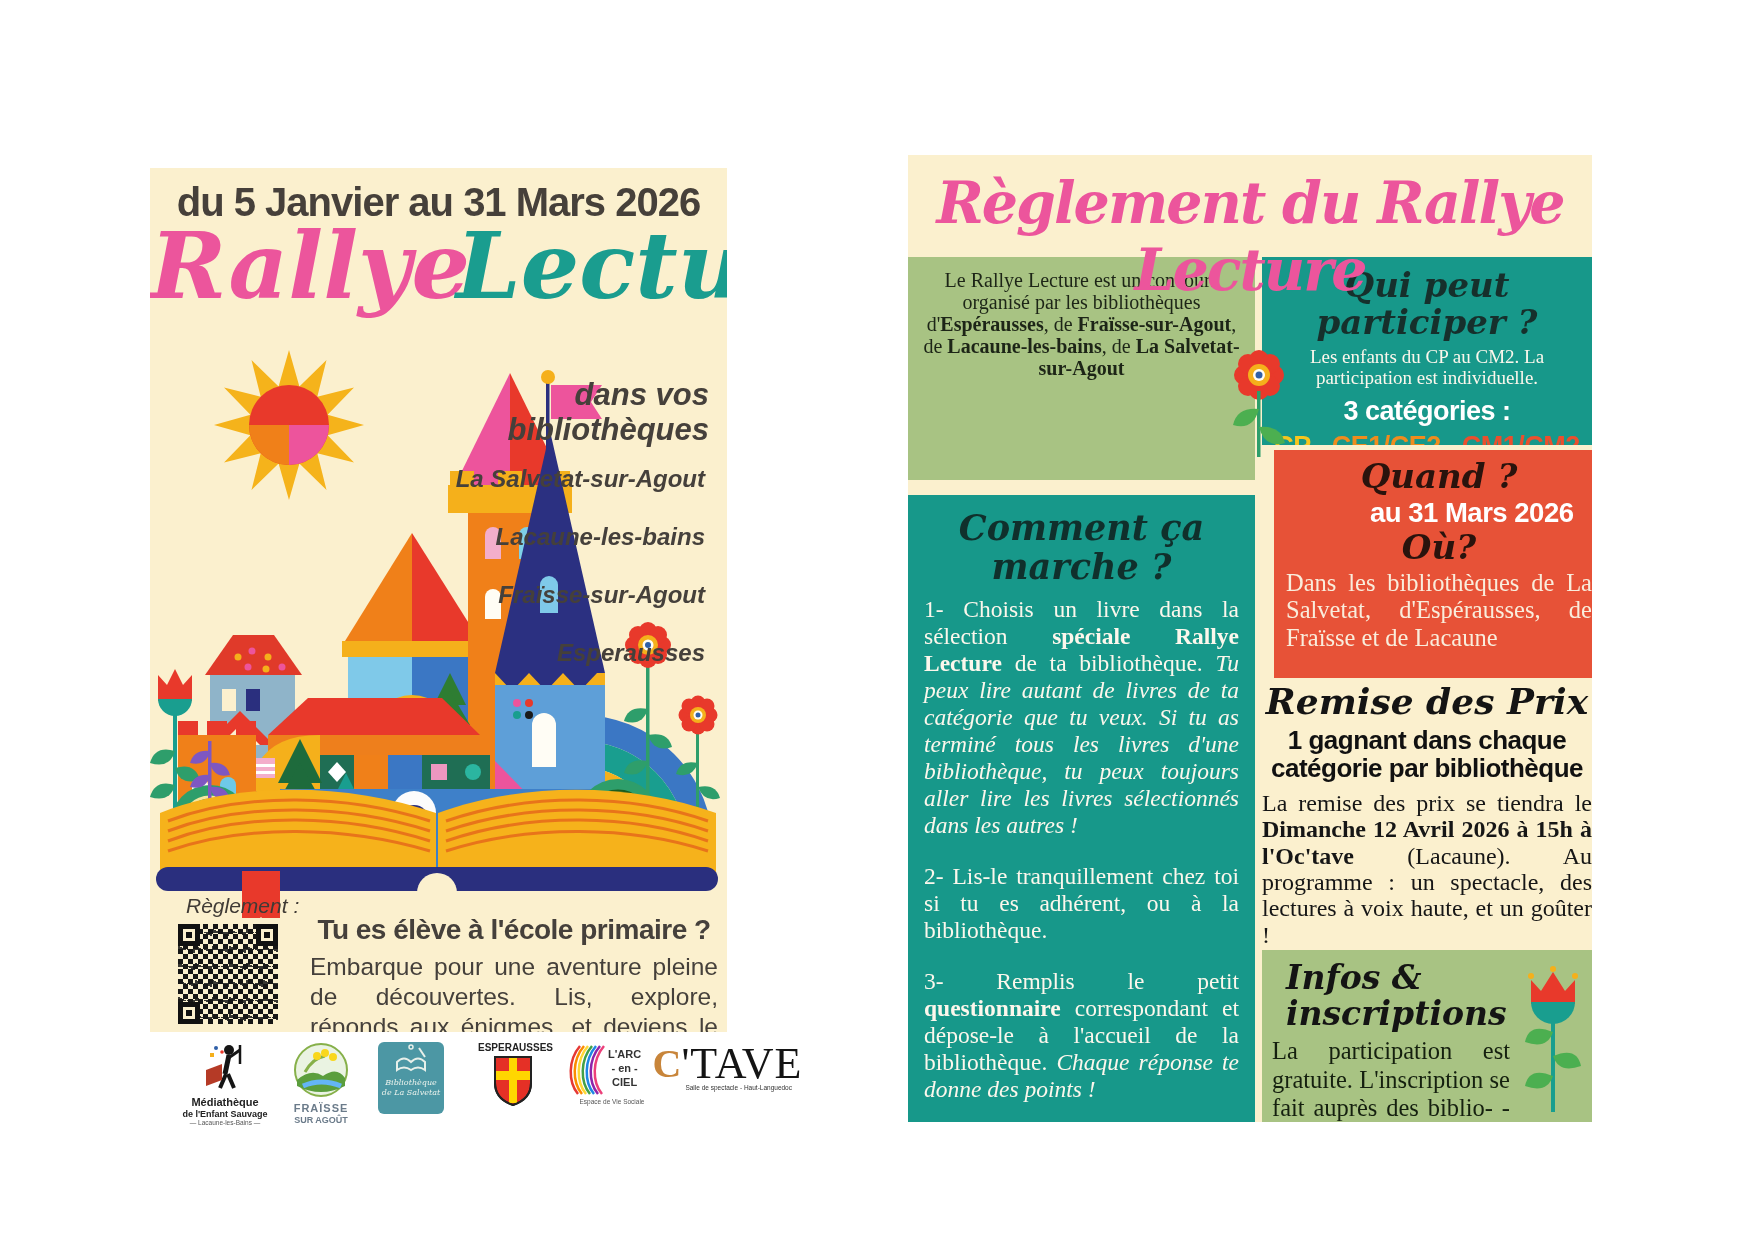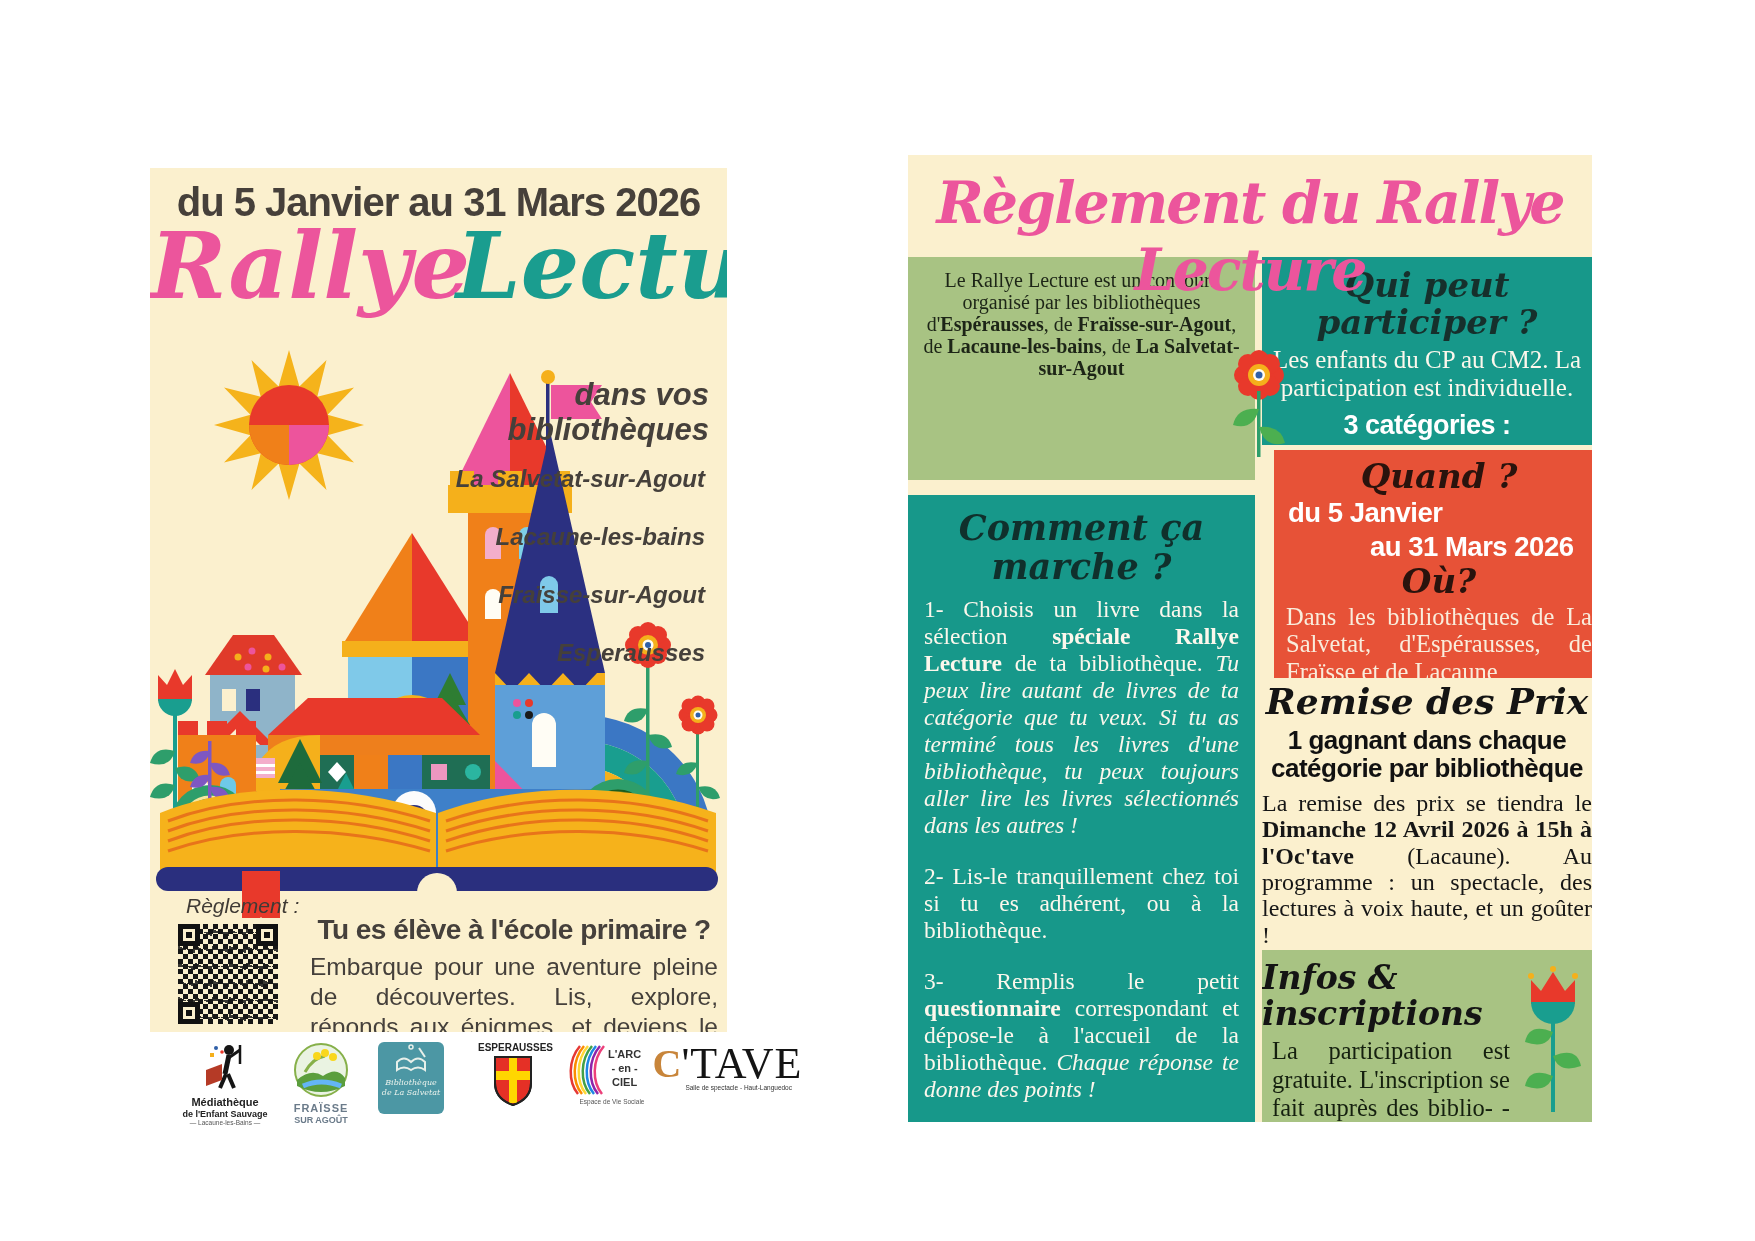--- a/index.html
+++ b/index.html
@@ -53,21 +53,21 @@
   .r-title{left:0;right:0;top:14px;text-align:center;font-size:57px;color:#EC559C;letter-spacing:-2px;z-index:2;}
   .blk{position:absolute;overflow:hidden;box-sizing:border-box;}
   .blk-green{background:#A8C383;}
   .blk-teal{background:#17988A;}
   .blk-red{background:#E75237;}
   .intro-txt{padding:12px 8px 0 8px;text-align:center;font-size:20px;line-height:1.1;color:#1D2517;
              font-family:"Liberation Serif", serif;}
   .head-script{text-align:center;color:#16302C;font-size:34px;line-height:1.1;}
   .comment-p{color:#FCF7EC;font-family:"Liberation Serif", serif;font-size:23.5px;line-height:1.15;
              text-align:justify;padding:0 16px;margin:0 0 24px 0;}
-  .part-body{color:#FCF7EC;font-family:"Liberation Serif", serif;font-size:25px;line-height:1.12;
+  .part-body{color:#FCF7EC;font-family:"Liberation Serif", serif;font-size:19px;line-height:1.12;
              text-align:center;padding:0 8px;margin-top:4px;}
   .cats-label{text-align:center;color:#FFFFFF;font-weight:bold;font-size:27px;margin-top:8px;letter-spacing:-0.5px;}
   .cats-row{text-align:center;font-weight:bold;font-size:27px;margin-top:4px;letter-spacing:-0.5px;}
   .cats-row span{margin:0 7px;}
   .quand-line1{color:#fff;font-weight:bold;font-size:27.5px;padding-left:14px;margin-top:2px;letter-spacing:-0.5px;}
   .quand-line2{color:#fff;font-weight:bold;font-size:27.5px;padding-left:96px;margin-top:2px;letter-spacing:-0.5px;}
   .quand-body{color:#F9EDDC;font-family:"Liberation Serif", serif;font-size:24.5px;line-height:1.12;
               text-align:justify;padding:2px 12px 0 12px;}
   .remise-sub{text-align:center;font-weight:bold;font-size:26px;line-height:1.08;color:#111;
               letter-spacing:-0.5px;margin-top:4px;}
@@ -451,34 +451,33 @@
       <div class="cats-label">3 catégories :</div>
       <div class="cats-row">
         <span style="color:#F6C51D;">CP</span>
         <span style="color:#EF8C1D;">CE1/CE2</span>
         <span style="color:#EA4F2D;">CM1/CM2</span>
       </div>
     </div>
 
     <div class="blk blk-red" style="left:366px;top:295px;width:330px;height:228px;">
       <div class="script head-script" style="margin-top:8px;color:#2A130D;">Quand ?</div>
-      <div class="quand-line1">du 5 Janvier</div>
       <div class="quand-line2">au 31 Mars 2026</div>
       <div class="script head-script" style="color:#2A130D;">Où?</div>
       <div class="quand-body">Dans les bibliothèques de La Salvetat, d'Espérausses, de Fraïsse et de Lacaune</div>
     </div>
 
     <div class="blk" style="left:354px;top:523px;width:330px;height:267px;">
       <div class="script head-script" style="font-size:36px;margin-top:4px;color:#141414;">Remise des Prix</div>
       <div class="remise-sub">1 gagnant dans chaque catégorie par bibliothèque</div>
       <div class="remise-body"><span>La remise des prix se tiendra le </span><span class="b">Dimanche 12 Avril 2026 à 15h à l'Oc'tave</span><span> (Lacaune). Au programme : un spectacle, des lectures à voix haute, et un goûter !</span></div>
     </div>
 
     <div class="blk blk-green" style="left:354px;top:795px;width:330px;height:172px;">
-      <div class="script head-script" style="font-size:33px;margin-top:10px;text-align:left;padding-left:0;color:#141414;">Infos &amp; inscriptions</div>
+      <div class="script head-script" style="font-size:33px;margin-top:10px;text-align:left;padding-left:24px;color:#141414;">Infos &amp; inscriptions</div>
       <div class="infos-body">La participation est gratuite. L'inscription se fait auprès des biblio- -thèques participantes.</div>
       <svg class="abs" style="right:8px;top:14px;" width="62" height="150" viewBox="0 0 62 150">
         <circle cx="9" cy="12" r="3" fill="#F5B01B"></circle>
         <circle cx="31" cy="5" r="3" fill="#F5B01B"></circle>
         <circle cx="53" cy="12" r="3" fill="#F5B01B"></circle>
         <polygon points="9,40 9,16 19,27 31,8 43,27 53,16 53,40" fill="#E8392B"></polygon>
         <path d="M9,38 a22,22 0 0 0 44,0 z" fill="#199E8F"></path>
         <rect x="29" y="52" width="4" height="96" fill="#199E8F"></rect>
         <path d="M31,68 q-24,-10 -28,10 q22,8 28,-10" fill="#4CAF50"></path>
         <path d="M31,92 q24,-10 28,10 q-22,8 -28,-10" fill="#4CAF50"></path>

